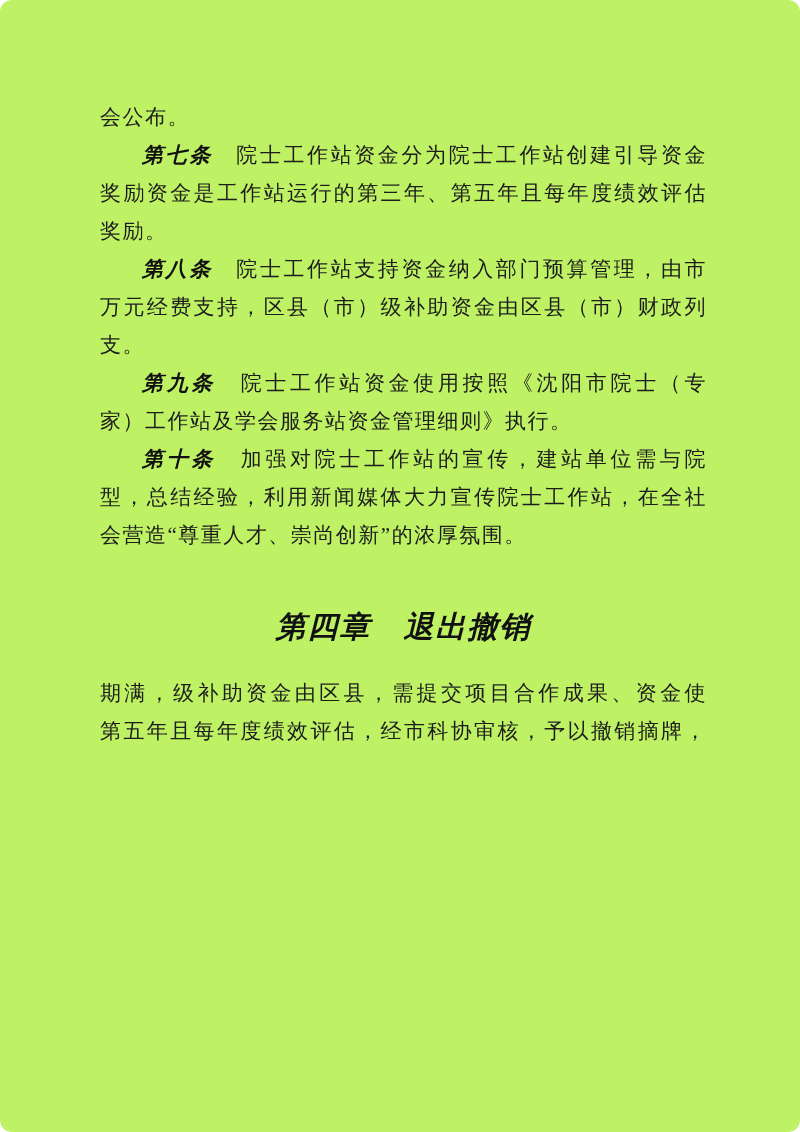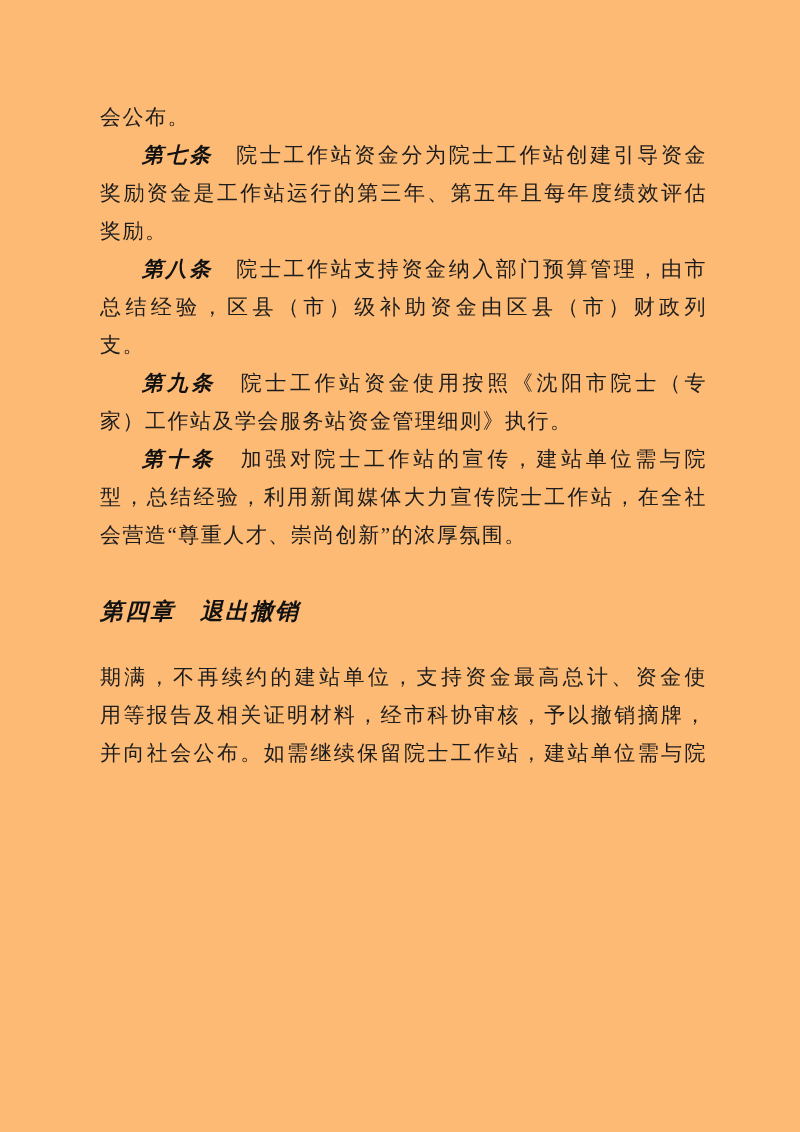--- a/index.html
+++ b/index.html
@@ -4,24 +4,25 @@
 <style>
   html, body {
     margin: 0;
     padding: 0;
     background: #ffffff;
   }
   .page {
     position: relative;
     width: 800px;
     height: 1132px;
-    background: #fdba74;
+    background: #bef264;
     overflow: hidden;
     font-family: "Liberation Serif", "DejaVu Serif", serif;
     color: #1c1c1c;
+    border-radius: 12px;
   }
   .doc {
     position: absolute;
     left: 100px;
     top: 98px;
     width: 607px;
   }
   .line {
     font-size: 21px;
     line-height: 38px;
@@ -33,25 +34,26 @@
   }
   .line.flush {
     white-space: normal;
     text-align: justify;
     text-align-last: justify;
   }
   .line.indent {
     text-indent: 42px;
   }
   .chapter {
-    font-size: 23px;
+    font-size: 30px;
     line-height: 38px;
     height: 38px;
-    margin-top: 38px;
+    margin-top: 54px;
     margin-bottom: 28px;
+    text-align: center;
     font-weight: 700;
     letter-spacing: 2px;
     font-family: "Liberation Sans", "DejaVu Sans", sans-serif;
     color: #111111;
   }
   .run {
     
   }
   .run-bold {
     font-weight: 700;
@@ -63,25 +65,24 @@
 </head>
 <body>
 
 <div class="page">
   <div class="doc">
       <div class="line"><span class="run">会公布。</span></div>
       <div class="line indent flush"><span class="run run-bold">第七条</span><span class="run">　院士工作站资金分为院士工作站创建引导资金</span></div>
       <div class="line flush"><span class="run">奖励资金是工作站运行的第三年、第五年且每年度绩效评估</span></div>
       <div class="line"><span class="run">奖励。</span></div>
       <div class="line indent flush"><span class="run run-bold">第八条</span><span class="run">　院士工作站支持资金纳入部门预算管理，由市</span></div>
-      <div class="line flush"><span class="run">总结经验，区县（市）级补助资金由区县（市）财政列</span></div>
+      <div class="line flush"><span class="run">万元经费支持，区县（市）级补助资金由区县（市）财政列</span></div>
       <div class="line"><span class="run">支。</span></div>
       <div class="line indent flush"><span class="run run-bold">第九条</span><span class="run">　院士工作站资金使用按照《沈阳市院士（专</span></div>
       <div class="line"><span class="run">家）工作站及学会服务站资金管理细则》执行。</span></div>
       <div class="line indent flush"><span class="run run-bold">第十条</span><span class="run">　加强对院士工作站的宣传，建站单位需与院</span></div>
       <div class="line flush"><span class="run">型，总结经验，利用新闻媒体大力宣传院士工作站，在全社</span></div>
       <div class="line"><span class="run">会营造“尊重人才、崇尚创新”的浓厚氛围。</span></div>
       <div class="chapter"><span class="run run-bold">第四章　退出撤销</span></div>
-      <div class="line flush"><span class="run">期满，不再续约的建站单位，支持资金最高总计、资金使</span></div>
-      <div class="line flush"><span class="run">用等报告及相关证明材料，经市科协审核，予以撤销摘牌，</span></div>
-      <div class="line flush"><span class="run">并向社会公布。如需继续保留院士工作站，建站单位需与院</span></div>
+      <div class="line flush"><span class="run">期满，级补助资金由区县，需提交项目合作成果、资金使</span></div>
+      <div class="line flush"><span class="run">第五年且每年度绩效评估，经市科协审核，予以撤销摘牌，</span></div>
     </div>
 </div>
 
 </body></html>

